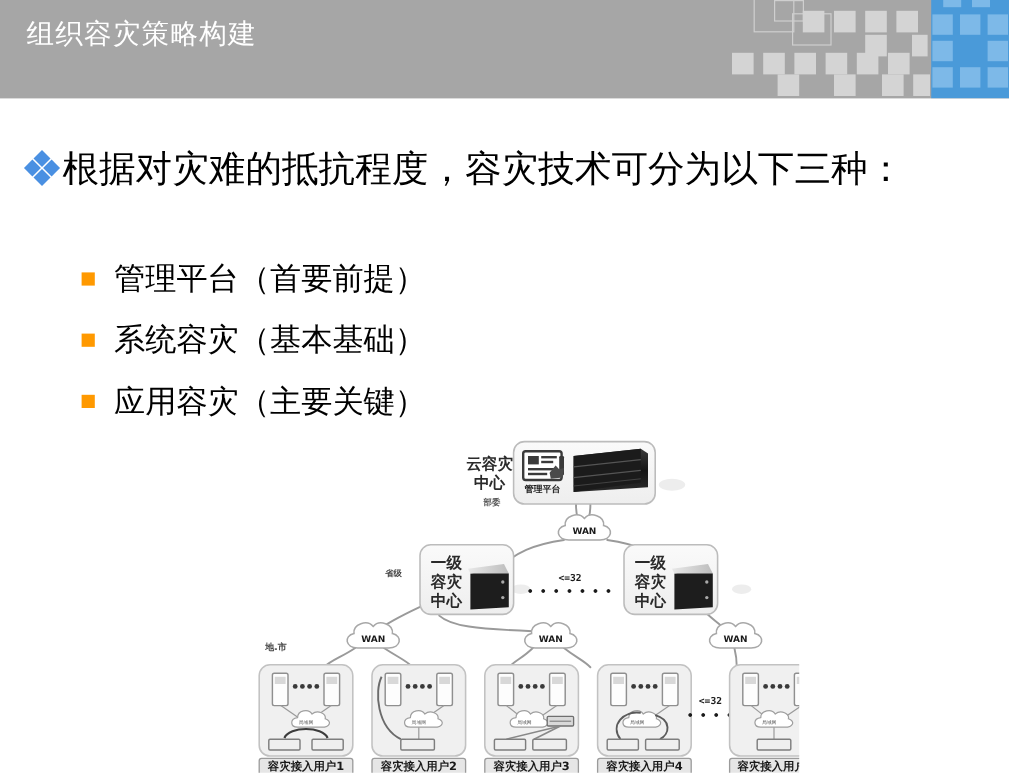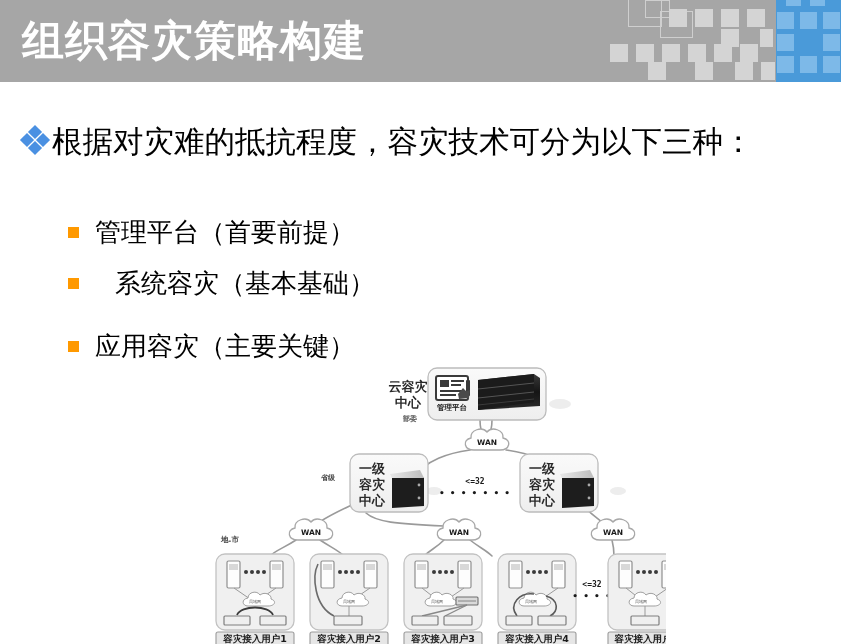--- a/index.html
+++ b/index.html
@@ -21,25 +21,25 @@
     left: 0; top: 0;
     width: 841px;
     height: 82px;
     background: #a6a6a6;
     overflow: hidden;
   }
   #header-title {
     position: absolute;
     left: 22px;
     top: 13px;
-    font-size: 42px;
+    font-size: 23px;
     color: #ffffff;
     letter-spacing: 1px;
     white-space: nowrap;
-    font-weight: bold;
+    font-weight: normal;
   }
   #header-blue-panel {
     position: absolute;
     left: 776px;
     top: 0;
     width: 65px;
     height: 82px;
     background: #4a9ad9;
   }
   .deco-sq {
@@ -181,25 +181,25 @@
       <span class="dia" style="left:16px; top:8px;"></span>
       <span class="dia" style="left:8px;  top:16px;"></span>
     </div>
     <div id="bullet-main-text">根据对灾难的抵抗程度，容灾技术可分为以下三种：</div>
   </div>
 
   <div class="sub-bullet" style="top:126px;">
     <span class="sub-marker"></span>
     <span class="sub-text">管理平台（首要前提）</span>
   </div>
-  <div class="sub-bullet" style="top:177px;gap:20px;">
+  <div class="sub-bullet" style="top:177px;">
     <span class="sub-marker"></span>
     <span class="sub-text">系统容灾（基本基础）</span>
   </div>
-  <div class="sub-bullet" style="top:228px;margin-top:12px;">
+  <div class="sub-bullet" style="top:228px;">
     <span class="sub-marker"></span>
     <span class="sub-text">应用容灾（主要关键）</span>
   </div>
 
   <div id="diagram">
     <svg width="480" height="294" viewBox="0 0 480 294" xmlns="http://www.w3.org/2000/svg">
       <defs>
         <linearGradient id="rackGrad" x1="0" y1="0" x2="0" y2="1">
           <stop offset="0%" stop-color="#3a3a3a"></stop>
           <stop offset="50%" stop-color="#151515"></stop>

